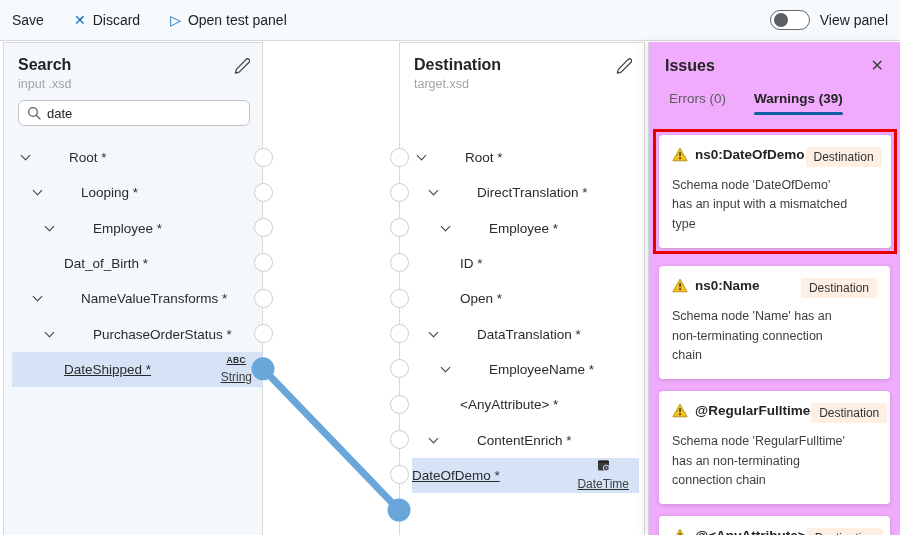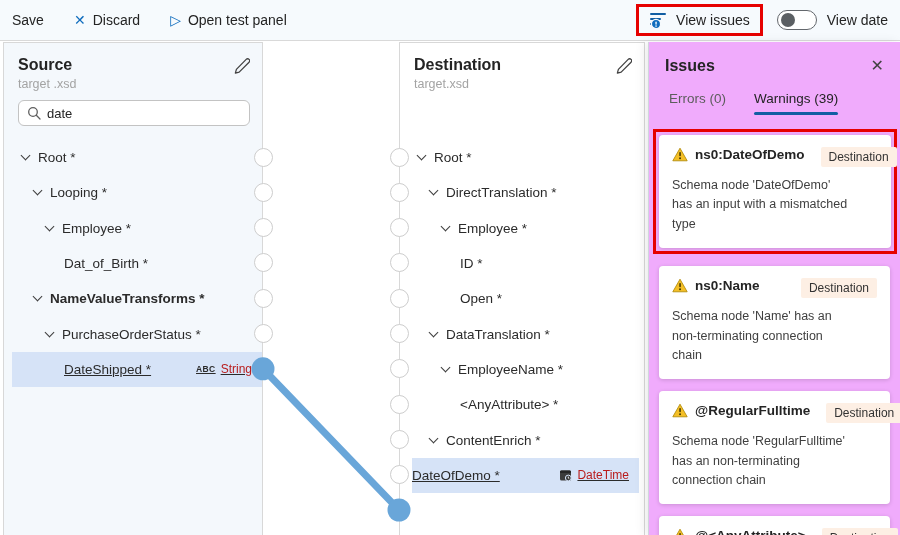--- a/index.html
+++ b/index.html
@@ -30,55 +30,55 @@
   .panel-title { font-size:16px; font-weight:700; }
   .panel-sub { font-size:12.5px; color:#a3a3a3; margin-top:3px; }
   .searchbox { margin-top:9px; height:26px; background:#fff; border:1px solid #c3c3c3;
     border-radius:6px; display:flex; align-items:center; gap:6px; padding:0 8px; }
   .searchbox input { border:none; outline:none; background:transparent; width:100%;
     font-size:13px; font-family:"Liberation Sans",sans-serif; color:#242424; }
   .searchbox input::placeholder { color:#7c7c7c; }
 
   .tree { position:absolute; top:97px; left:0; right:0; }
   .row { height:35.3px; display:flex; align-items:center; font-size:13.5px;
-    color:#2b2b2b; cursor:pointer; white-space:nowrap; }
+    color:#2b2b2b; cursor:pointer; white-space:nowrap;gap:31px; }
   .source .row { margin-left:8px; }
   .destination .row { margin-left:12px; margin-right:5px; }
   .row.selected { background:#d6e3f7;text-decoration:underline; }
   .chev { width:7px; height:7px; border-right:1.5px solid #3d3d3d;
     border-bottom:1.5px solid #3d3d3d; transform:rotate(45deg);
     margin:-4px 9px 0 0; flex:none; }
-  .badge { margin-left:auto; display:flex; align-items:center; gap:5px; padding-right:10px; }
+  .badge { margin-left:auto; display:flex; align-items:center; gap:5px; padding-right:10px;flex-direction:column; }
   .abbr { font-size:8.5px; font-weight:800; letter-spacing:.4px; }
-  .btype { font-size:12px; color:#b91c1c; }
+  .btype { font-size:12px; color:#404040; }
 
   .dot { position:absolute; width:19px; height:19px; border-radius:50%;
     background:#fff; border:1.5px solid #cdcdcd; z-index:3; }
   svg.wires { position:absolute; inset:0; z-index:4; pointer-events:none; }
 
   
   .drawer { position:absolute; top:1px; bottom:-1px; left:648px; right:0;
     background:#f0abfc; border-left:1px solid #cfd6dd;
     box-shadow:-4px 0 10px rgba(0,0,0,.08); display:flex; flex-direction:column; }
   .drawer-head { display:flex; align-items:center; justify-content:space-between;
     padding:15px 16px 0 16px; }
   .drawer-title { font-size:16px; font-weight:700; }
   .close-x { font-size:16px; color:#424242; cursor:pointer; line-height:1; }
   .tabs { display:flex; gap:28px; padding:16px 0 0 20px; font-size:13.5px; }
   .tab { cursor:pointer; color:#5c5c5c; padding-bottom:2px; }
-  .tab.active { color:#242424; font-weight:400;text-align:center; }
+  .tab.active { color:#242424; font-weight:700;text-align:center; }
   .tab.active::after { content:""; display:block; height:3px; background:#115ea3;
     border-radius:2px; margin-top:6px; }
   .tab:not(.active)::after { content:""; display:block; height:3px; background:transparent; margin-top:6px; }
   .cards { margin-top:12px; padding:0 10px; display:flex; flex-direction:column;
     gap:12px; overflow:hidden; }
   .card { background:#fff; border-radius:4px; padding:12px 13px 14px;
     box-shadow:0 1px 4px rgba(0,0,0,.16); }
   .card-wrap.hl { border:3px solid #e60000; padding:3px; margin:0 -7px 0 -6px; }
-  .card-head { display:flex; align-items:flex-start; justify-content:space-between; gap:16px;text-align:center; }
+  .card-head { display:flex; align-items:flex-start; justify-content:space-between; gap:1px;text-align:center; }
   .card-name { display:flex; align-items:center; gap:7px; font-weight:700; font-size:13.5px; }
   .card-tag { background:#fdefe4; color:#333; font-size:12px; padding:3px 8px;
     border-radius:2px; flex:none; }
   .card-desc { margin-top:9px; font-size:12.5px; color:#3f3f3f; line-height:1.55;
     padding-right:26px; }
   .icon16 { flex:none; display:inline-flex; }
 </style>
 </head>
 <body>
 
@@ -88,54 +88,39 @@
   </div>
   <div class="tb-btn">
     <span class="blue-glyph">✕</span>
     <span>Discard</span>
   </div>
   <div class="tb-btn">
     <span class="blue-glyph">▷</span>
     <span>Open test panel</span>
   </div>
   <div class="spacer"></div>
-  <div class="red-box">
-    <div class="tb-btn" style="margin-left:0">
-      <span class="icon16">
-        <svg width="20" height="18" viewBox="0 0 20 18">
-          <rect x="1" y="2" width="16" height="2" rx="1" fill="#115ea3"></rect>
-          <rect x="1" y="7" width="11" height="2" rx="1" fill="#115ea3"></rect>
-          <rect x="1" y="12" width="7" height="2" rx="1" fill="#115ea3"></rect>
-          <circle cx="7" cy="13" r="4.6" fill="#0f6cbd" stroke="#f6fafd" stroke-width="1.3"></circle>
-          <rect x="6.4" y="10.6" width="1.3" height="3.1" rx="0.6" fill="#fff"></rect>
-          <circle cx="7.05" cy="15.1" r="0.8" fill="#fff"></circle>
-        </svg>
-      </span>
-      <span>View issues</span>
-    </div>
-  </div>
   <div class="toggle">
     <div class="knob"></div>
   </div>
-  <div>View date</div>
+  <div>View panel</div>
 </div>
 
 <div class="main">
 
   <div class="panel source">
     <div class="panel-head">
       <div class="title-row">
-        <div class="panel-title">Source</div>
+        <div class="panel-title">Search</div>
         <span class="icon16">
           <svg width="17" height="17" viewBox="0 0 16 16">
               <path d="M12.4 2.2a1.9 1.9 0 0 1 2.7 2.7L5.8 14.2l-3.6 1 1-3.6z" fill="none" stroke="#424242" stroke-width="1.2" stroke-linejoin="round"></path>
             </svg>
         </span>
       </div>
-      <div class="panel-sub">target .xsd</div>
+      <div class="panel-sub">input .xsd</div>
       <div class="searchbox">
         <span class="icon16">
           <svg width="14" height="14" viewBox="0 0 14 14">
               <circle cx="6" cy="6" r="4.3" fill="none" stroke="#5f5f5f" stroke-width="1.3"></circle>
               <line x1="9.3" y1="9.3" x2="13" y2="13" stroke="#5f5f5f" stroke-width="1.3" stroke-linecap="round"></line>
             </svg>
         </span>
         <input value="date" style="">
       </div>
     </div>
@@ -148,21 +133,21 @@
           <span class="chev"></span>
           <span class="label">Looping *</span>
         </div>
         <div class="row" style="padding-left: 34px;">
           <span class="chev"></span>
           <span class="label">Employee *</span>
         </div>
         <div class="row" style="padding-left: 52px;">
           <span class="label">Dat_of_Birth *</span>
         </div>
-        <div class="row" style="padding-left: 22px; font-weight: bold;">
+        <div class="row" style="padding-left: 22px;">
           <span class="chev"></span>
           <span class="label">NameValueTransforms *</span>
         </div>
         <div class="row" style="padding-left: 34px;">
           <span class="chev"></span>
           <span class="label">PurchaseOrderStatus *</span>
         </div>
         <div class="row selected" style="padding-left: 52px;">
           <span class="label">DateShipped *</span>
           <span class="badge">

